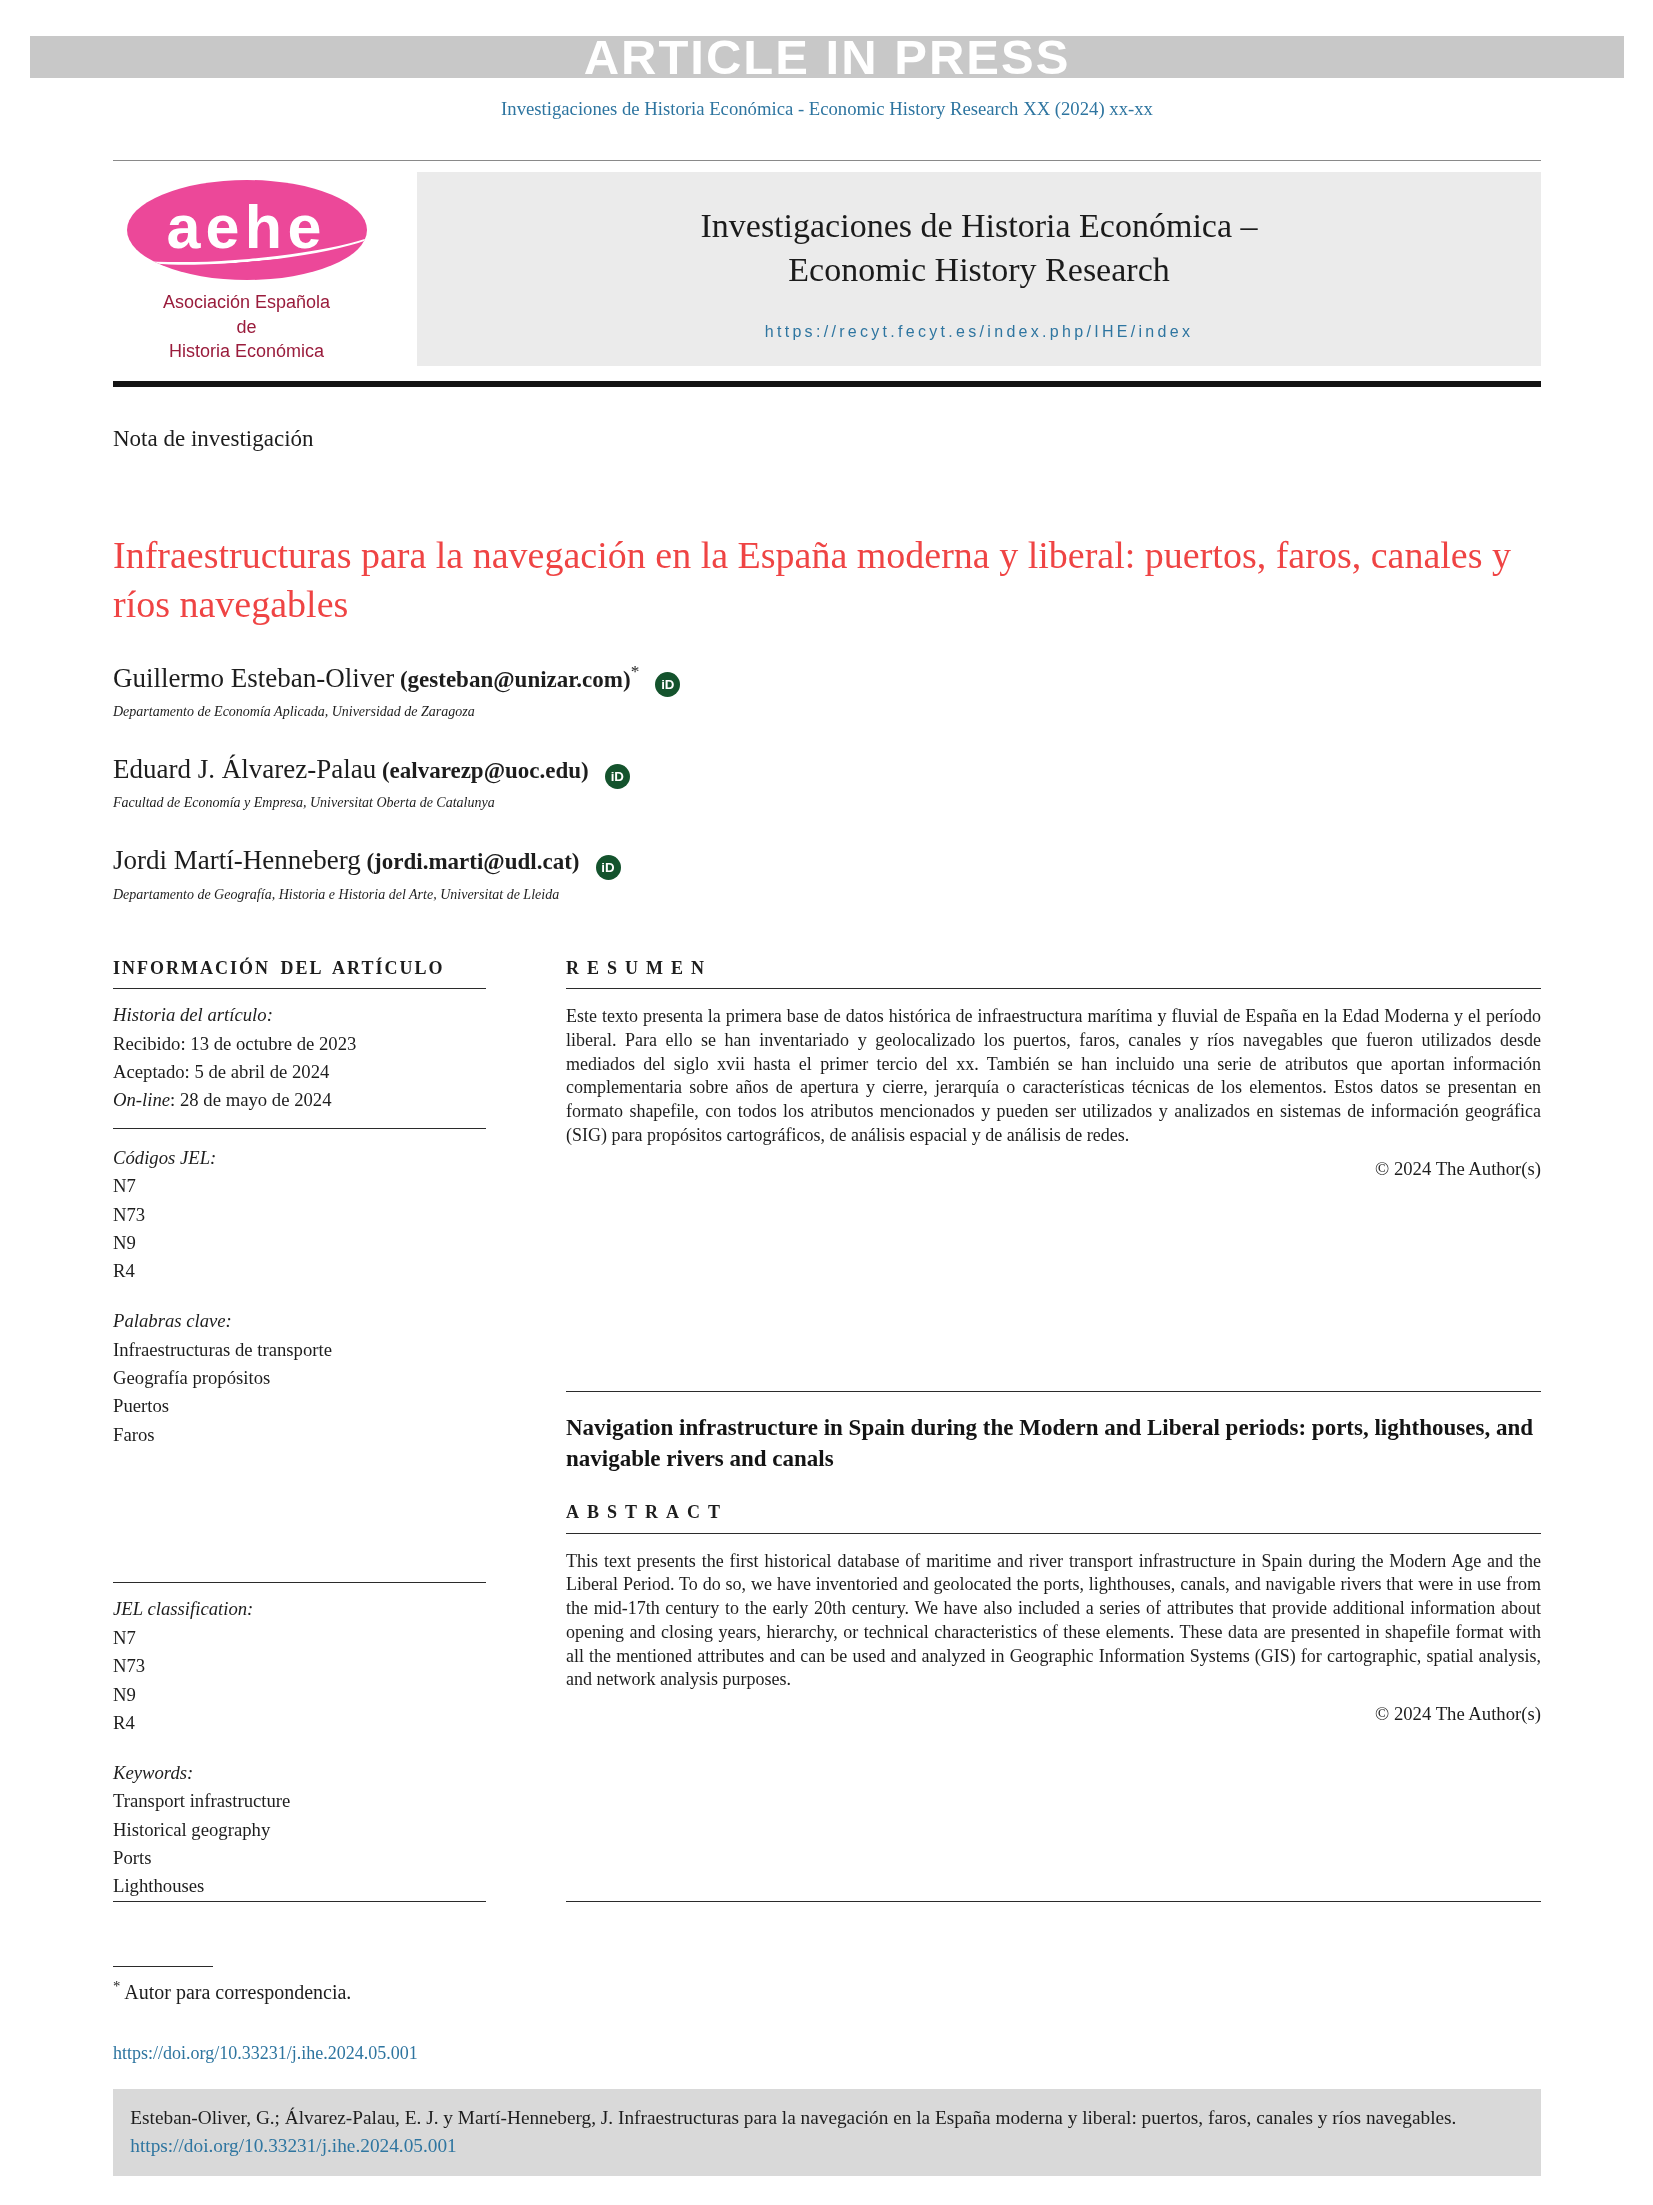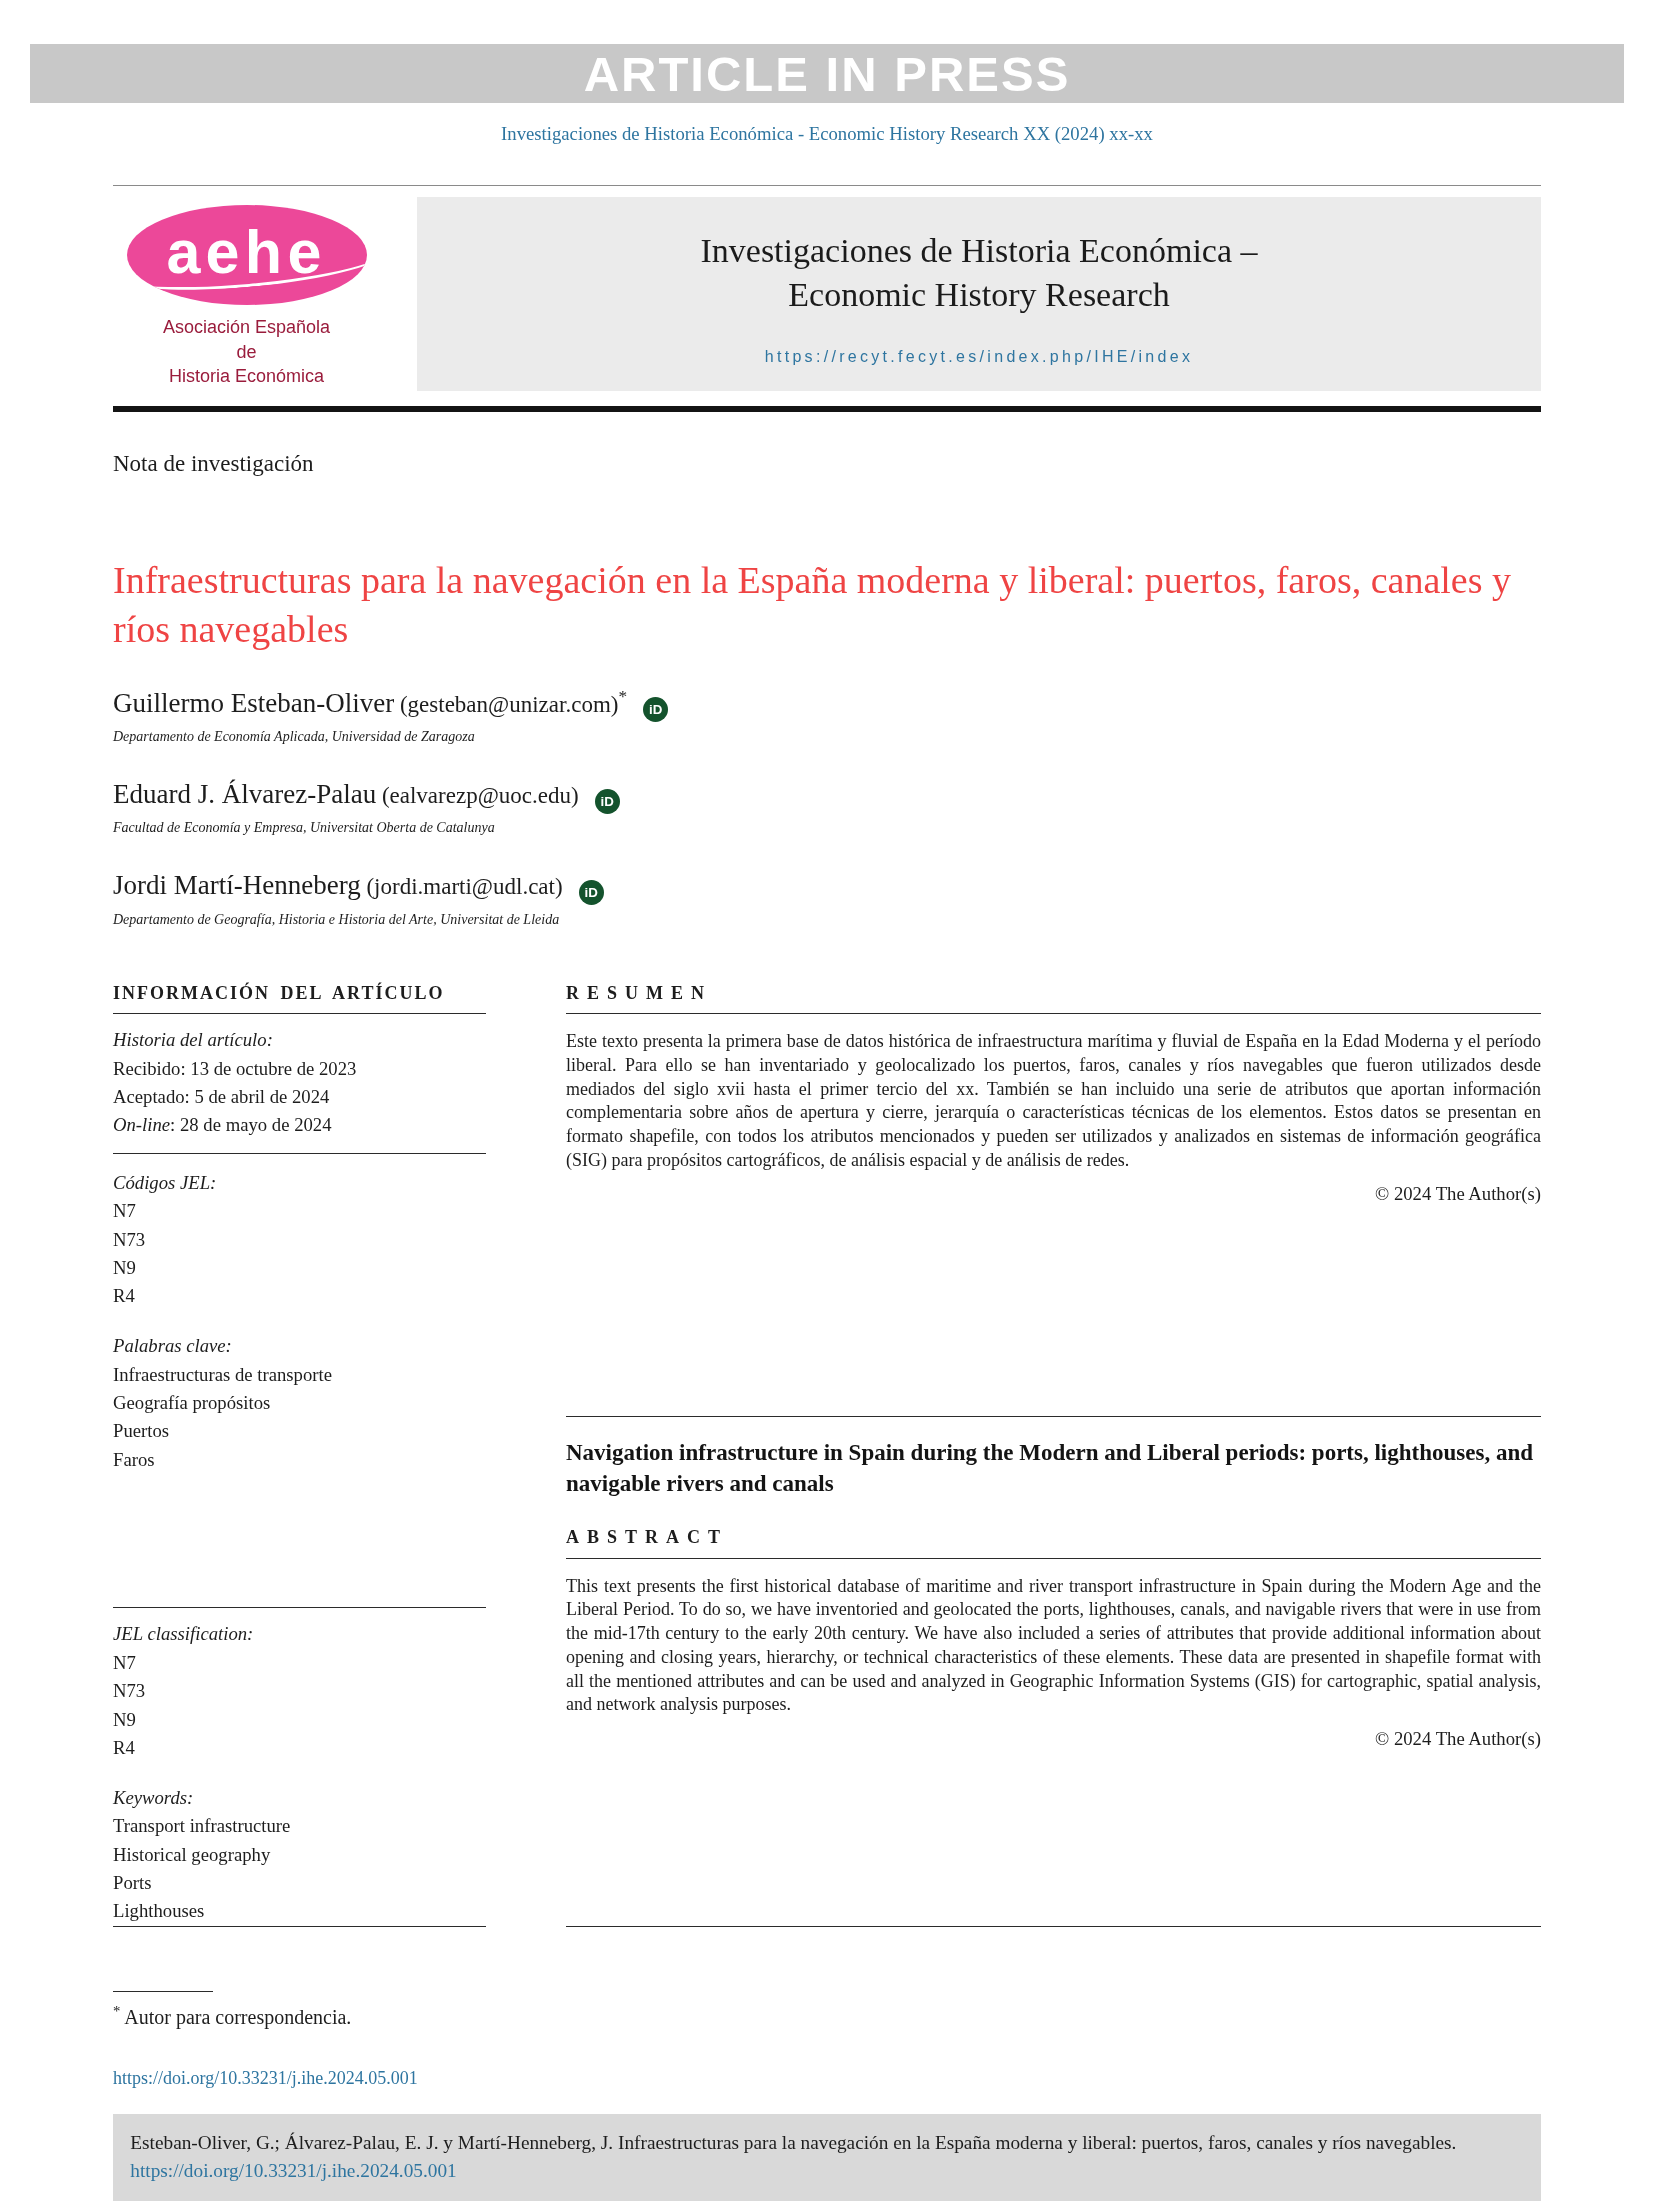--- a/index.html
+++ b/index.html
@@ -8,22 +8,22 @@
     width: 1654px;
     min-height: 2205px;
     font-family: "Liberation Serif", serif;
     color: #1d1d1d;
     position: relative;
   }
   .page { width: 1654px; min-height: 2205px; padding-top: 28px; }
 
   
   .banner {
-    margin: 16px 30px;
-    height: 59px;
+    margin: 8px 30px;
+    height: 42px;
     background: #c8c8c8;
     display: flex; align-items: center; justify-content: center;
   }
   .banner-text {
     font-family: "Liberation Sans", sans-serif;
     font-weight: bold;
     font-size: 49px;
     letter-spacing: 2px;
     color: #ffffff;
   }
@@ -119,21 +119,21 @@
   .article-title {
     margin: 79px 113px 0;
     font-size: 38px;
     line-height: 1.28;
     color: #ef4444;
     max-width: 1427px;
   }
   .authors { margin: 18.7px 113px 0; }
   .author-block { margin-top: 33px; }
   .author-line { font-size: 27px; }
-  .author-email { font-size: 23px; }
+  .author-email { font-size: 23px; font-weight: bold; }
   .author-note { font-size: 17.3px; vertical-align: super; }
   .orcid-badge {
     display: inline-block;
     width: 25px; height: 25px;
     margin-left: 9.3px;
     border-radius: 50%;
     background: #14532d;
     color: #ffffff;
     font-family: "Liberation Sans", sans-serif;
     font-weight: bold;

